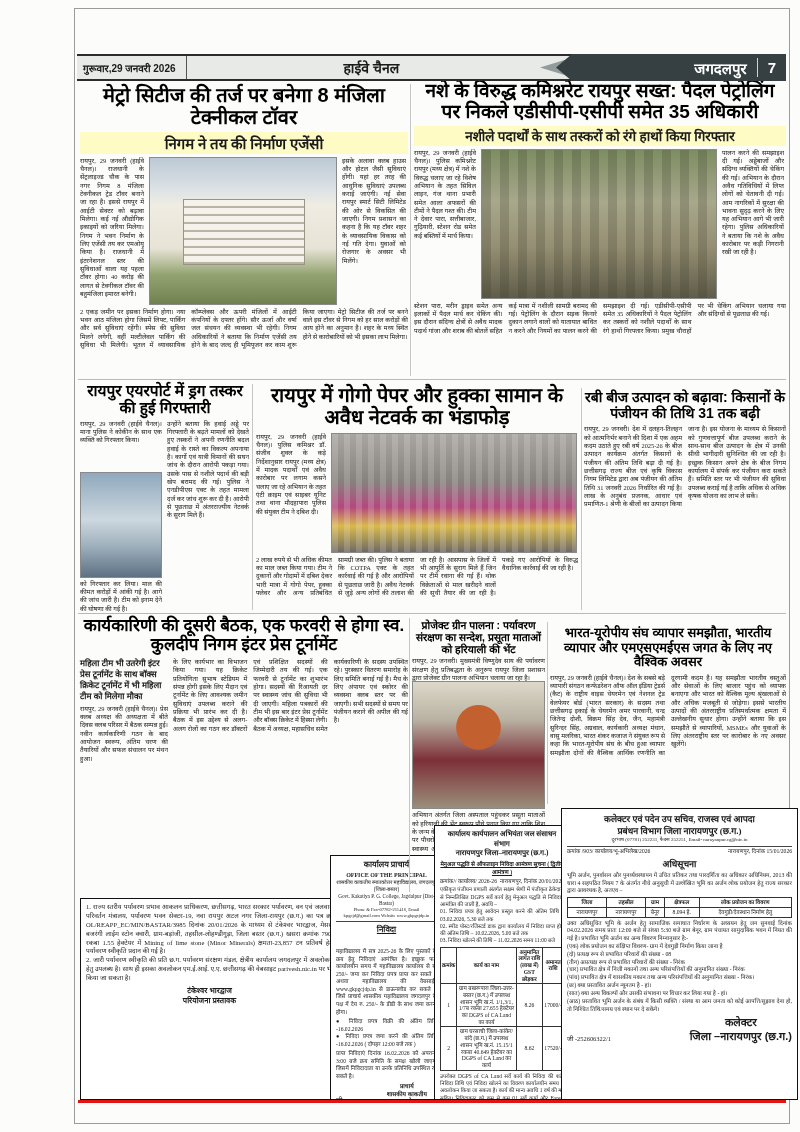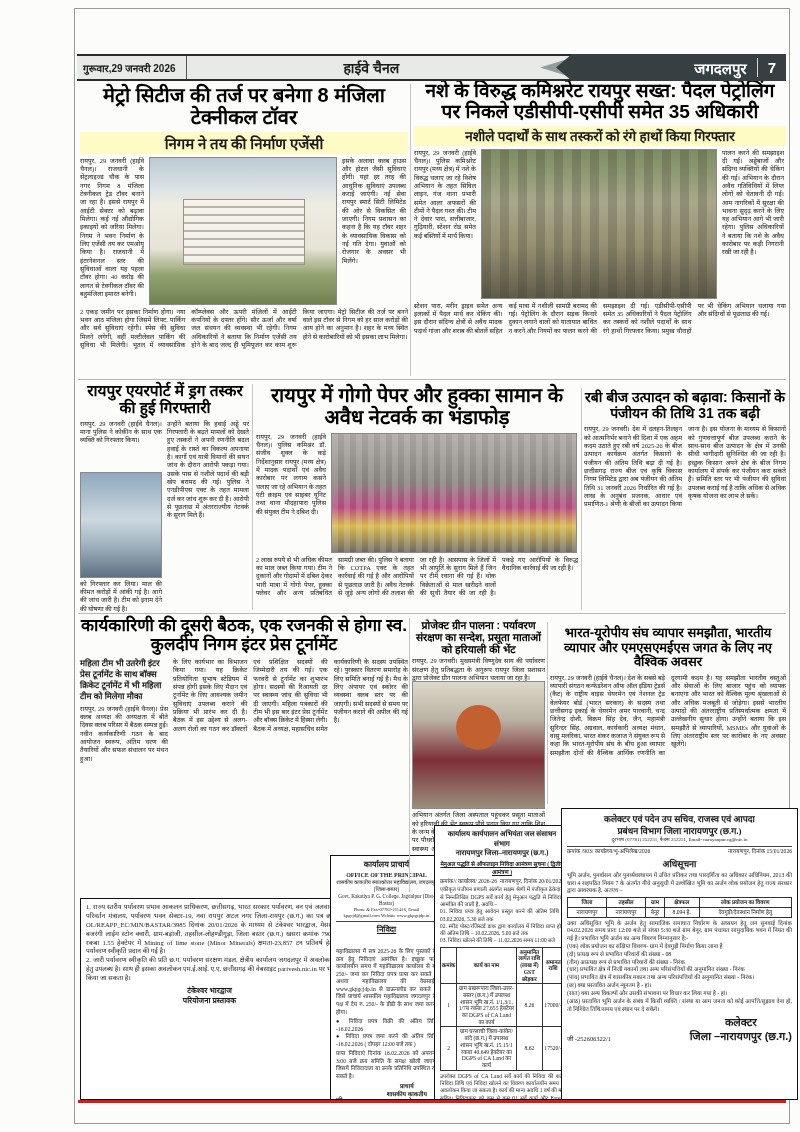--- a/index.html
+++ b/index.html
@@ -124,21 +124,21 @@
     </div>
     <div class="body cols4 clip" style="height:70px;margin-top:3px;">2 लाख रुपये से भी अधिक कीमत का माल जब्त किया गया। टीम ने दुकानों और गोदामों में दबिश देकर भारी मात्रा में गोगो पेपर, हुक्का फ्लेवर और अन्य प्रतिबंधित सामग्री जब्त की। पुलिस ने बताया कि COTPA एक्ट के तहत कार्रवाई की गई है और आरोपियों से पूछताछ जारी है। अवैध नेटवर्क से जुड़े अन्य लोगों की तलाश की जा रही है। आसपास के जिलों में भी आपूर्ति के सुराग मिले हैं जिन पर टीमें रवाना की गई हैं। थोक विक्रेताओं से माल खरीदने वालों की सूची तैयार की जा रही है। पकड़े गए आरोपियों के विरुद्ध वैधानिक कार्रवाई की जा रही है।</div>
   </section>
 
   <section class="art" style="left:584px;top:390px;width:202px;">
     <h2 class="hl" style="font-size:14px;">रबी बीज उत्पादन को बढ़ावा: किसानों के पंजीयन की तिथि 31 तक बढ़ी</h2>
     <div class="body cols2 clip" style="height:178px;margin-top:4px;">रायपुर, 29 जनवरी। देश में दलहन-तिलहन को आत्मनिर्भर बनाने की दिशा में एक अहम कदम उठाते हुए रबी वर्ष 2025-26 के बीज उत्पादन कार्यक्रम अंतर्गत किसानों के पंजीयन की अंतिम तिथि बढ़ा दी गई है। छत्तीसगढ़ राज्य बीज एवं कृषि विकास निगम लिमिटेड द्वारा अब पंजीयन की अंतिम तिथि 31 जनवरी 2026 निर्धारित की गई है। लाख के अनुबंध प्रजनक, आधार एवं प्रमाणित-1 श्रेणी के बीजों का उत्पादन किया जाना है। इस योजना के माध्यम से किसानों को गुणवत्तापूर्ण बीज उपलब्ध कराने के साथ-साथ बीज उत्पादन के क्षेत्र में उनकी सीधी भागीदारी सुनिश्चित की जा रही है। इच्छुक किसान अपने क्षेत्र के बीज निगम कार्यालय में संपर्क कर पंजीयन करा सकते हैं। समिति स्तर पर भी पंजीयन की सुविधा उपलब्ध कराई गई है ताकि अधिक से अधिक कृषक योजना का लाभ ले सकें।</div>
   </section>
 
   <section class="art" style="left:80px;top:616px;width:328px;">
-    <h2 class="hl" style="font-size:17px;">कार्यकारिणी की दूसरी बैठक, एक रजनकी से होगा स्व. कुलदीप निगम इंटर प्रेस टूर्नामेंट</h2>
+    <h2 class="hl" style="font-size:17px;">कार्यकारिणी की दूसरी बैठक, एक फरवरी से होगा स्व. कुलदीप निगम इंटर प्रेस टूर्नामेंट</h2>
     <div class="row" style="margin-top:4px;">
       <div style="width:88px;">
         <div class="deck">महिला टीम भी उतरेगी इंटर प्रेस टूर्नामेंट के साथ बॉक्स क्रिकेट टूर्नामेंट में भी महिला टीम को मिलेगा मौका</div>
         <div class="body clip" style="height:150px;margin-top:3px;">रायपुर, 29 जनवरी (हाईवे चैनल)। प्रेस क्लब अध्यक्ष की अध्यक्षता में बीते दिवस क्लब परिसर में बैठक सम्पन्न हुई। नवीन कार्यकारिणी गठन के बाद आयोजन स्वरूप, अंतिम चरण की तैयारियों और सफल संचालन पर मंथन हुआ।</div>
       </div>
       <div class="body cols3 clip" style="flex:1;height:230px;">के लिए कार्यभार का विभाजन किया गया। यह क्रिकेट प्रतियोगिता सुभाष स्टेडियम में संपन्न होगी इसके लिए मैदान एवं टूर्नामेंट के लिए आवश्यक जमीन सुविधाएं उपलब्ध कराने की प्रक्रिया भी प्रारंभ कर दी है। बैठक में इस उद्देश्य से अलग-अलग रोलों का गठन कर डॉक्टरों एवं प्रशिक्षित सदस्यों की जिम्मेदारी तय की गई। एक फरवरी से टूर्नामेंट का शुभारंभ होगा। सदस्यों की रिआयती दर पर स्वास्थ्य जांच की सुविधा भी दी जाएगी। महिला पत्रकारों की टीम भी इस बार इंटर प्रेस टूर्नामेंट और बॉक्स क्रिकेट में हिस्सा लेगी। बैठक में अध्यक्ष, महासचिव समेत कार्यकारिणी के सदस्य उपस्थित रहे। पुरस्कार वितरण समारोह के लिए समिति बनाई गई है। मैच के लिए अंपायर एवं स्कोरर की व्यवस्था क्लब स्तर पर की जाएगी। सभी सदस्यों से समय पर पंजीयन कराने की अपील की गई है।</div>
     </div>
   </section>
 
   <section class="art" style="left:412px;top:620px;width:133px;">

